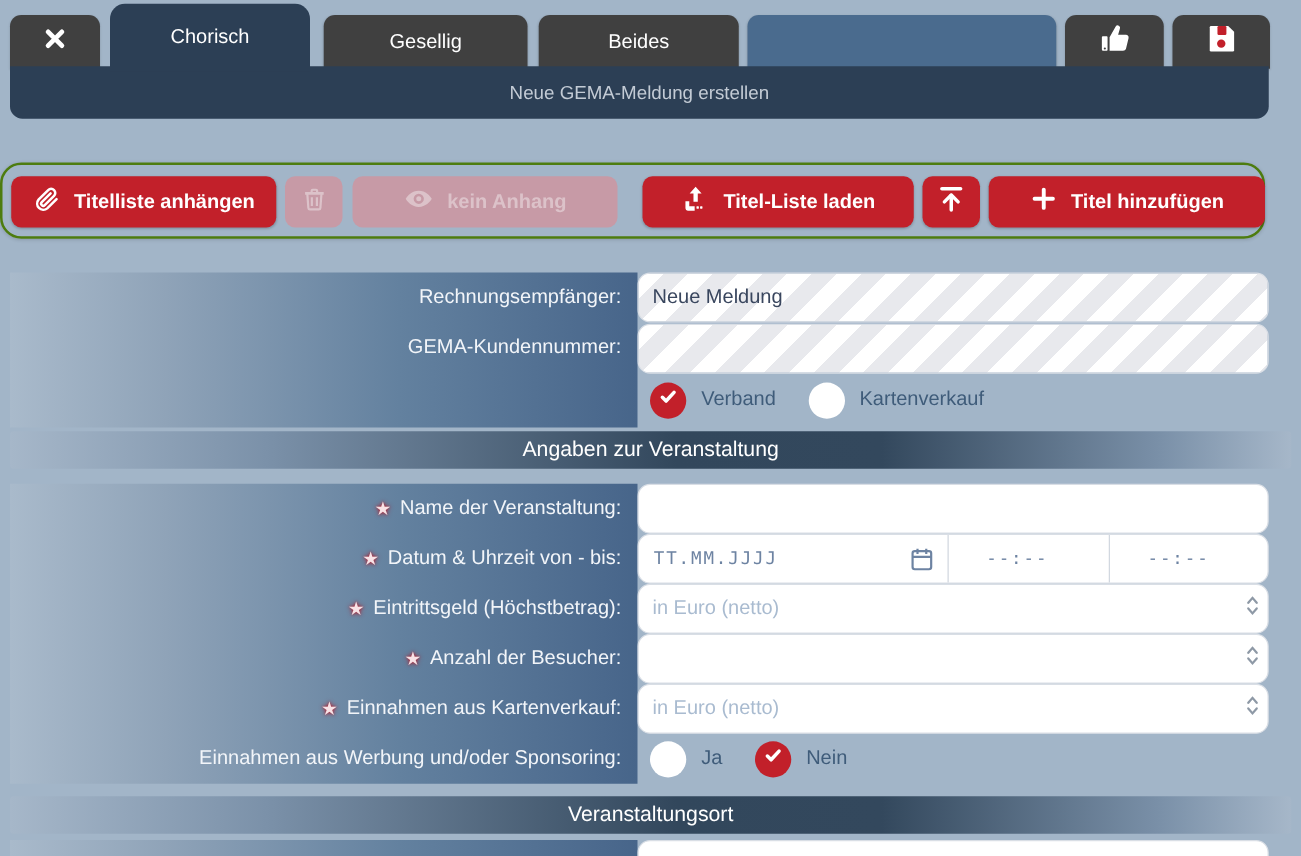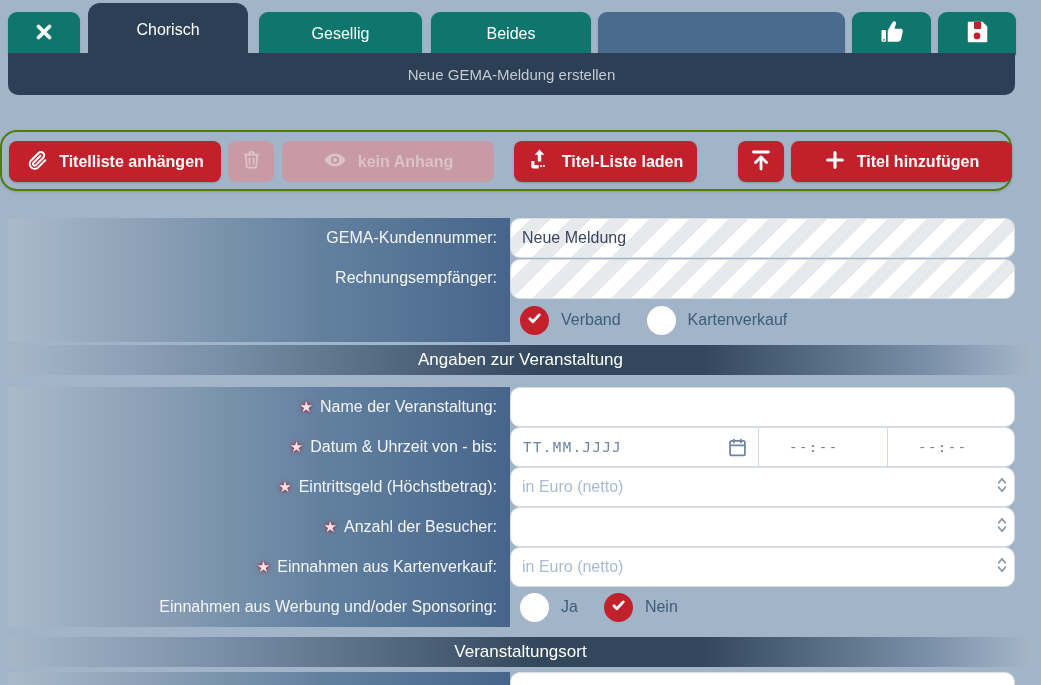--- a/index.html
+++ b/index.html
@@ -6,21 +6,21 @@
   html,body { width:1041px; height:685px; overflow:hidden; }
   body {
     background:#a2b5c8;
     font-family:"Liberation Sans","DejaVu Sans",sans-serif;
     position:relative;
   }
   
   .tab { position:absolute; display:flex; align-items:center; justify-content:center;
          color:#fff; font-size:16px; font-weight:400; cursor:pointer;
          box-shadow:0 1px 2px rgba(0,0,0,.18); }
-  .tab.red { background:#0f766e; border-radius:9px 9px 0 0; }
+  .tab.red { background:#404040; border-radius:9px 9px 0 0; }
   .tab-close { left:8px; top:12px; width:72px; height:43px; }
   .tab-active { left:88px; top:3px; width:160px; height:54px; background:#2c3f55;
                 border-radius:12px 12px 0 0; box-shadow:none; z-index:3; }
   .tab-gesellig { left:259px; top:12px; width:163px; height:43px; }
   .tab-beides { left:431px; top:12px; width:160px; height:43px; }
   .tab-empty { left:598px; top:12px; width:247px; height:43px; background:#4a6b8e;
                border-radius:9px 9px 0 0; }
   .tab-thumbs { left:852px; top:12px; width:79px; height:43px; }
   .tab-save { left:938px; top:12px; width:78px; height:43px; }
   .titlebar { position:absolute; left:8px; top:53px; width:1007px; height:42px;
@@ -32,21 +32,21 @@
              border:2px solid #4d7c0f; border-radius:17px;
              box-shadow:0 1px 3px rgba(0,0,0,.15); }
   .tbtn { position:absolute; top:9px; height:41px; display:flex; align-items:center;
           justify-content:center; gap:11px; border-radius:8px; font-size:16px;
           font-weight:600; cursor:pointer; }
   .tbtn.red { background:#c2202a; color:#fff; box-shadow:0 1px 2px rgba(0,0,0,.2); }
   .tbtn.disabled { background:#c79aa6; color:#dcc2c9; box-shadow:none; }
   .tb-attach { left:7px;  width:212px; }
   .tb-trash  { left:226px; width:46px; }
   .tb-noatt  { left:280px; width:212px; }
-  .tb-load   { left:512px; width:183px; }
+  .tb-load   { left:512px; width:217px; }
   .tb-upline { left:736px; width:46px; }
   .tb-add    { left:789px; width:221px; }
   .tbtn svg { flex:0 0 auto; }
   
   .lblblock { position:absolute; left:8px; width:502px;
               background:linear-gradient(90deg,#a9bacb 0%,#8fa3b8 25%,#63819f 62%,#47658a 100%); }
   .lblrow { height:40px; display:flex; align-items:center; justify-content:flex-end;
             padding-right:13px; color:#f2f5f9; font-size:16px; white-space:nowrap; }
   .req-star { color:#f8e2e6; text-shadow:0 0 4px rgba(175,30,45,.95),0 0 2px rgba(175,30,45,.9);
               margin-right:7px; font-size:15px; }
@@ -165,24 +165,24 @@
       <svg width="22" height="22" viewBox="0 0 24 24" fill="none" stroke="#fff" stroke-width="3.4" stroke-linecap="round">
           <path d="M12 4v16M4 12h16"></path>
         </svg>
     </span>
     <span>Titel hinzufügen</span>
   </div>
 </div>
 
 <div class="lblblock" style="top:218px;height:124px;">
   <div class="lblrow">
+      <span>Rechnungsempfänger:</span>
+    </div>
+  <div class="lblrow">
       <span>GEMA-Kundennummer:</span>
-    </div>
-  <div class="lblrow">
-      <span>Rechnungsempfänger:</span>
     </div>
 </div>
 <div class="inrow striped" style="top:218px;">
   <span class="pad">Neue Meldung</span>
 </div>
 <div class="inrow striped" style="top:259px;"></div>
 <div class="radiorow" style="top:300px;">
   <span class="radio checked">
     <span>
       <svg width="17" height="17" viewBox="0 0 24 24" fill="none" stroke="#fff" stroke-width="4" stroke-linecap="round" stroke-linejoin="round">

